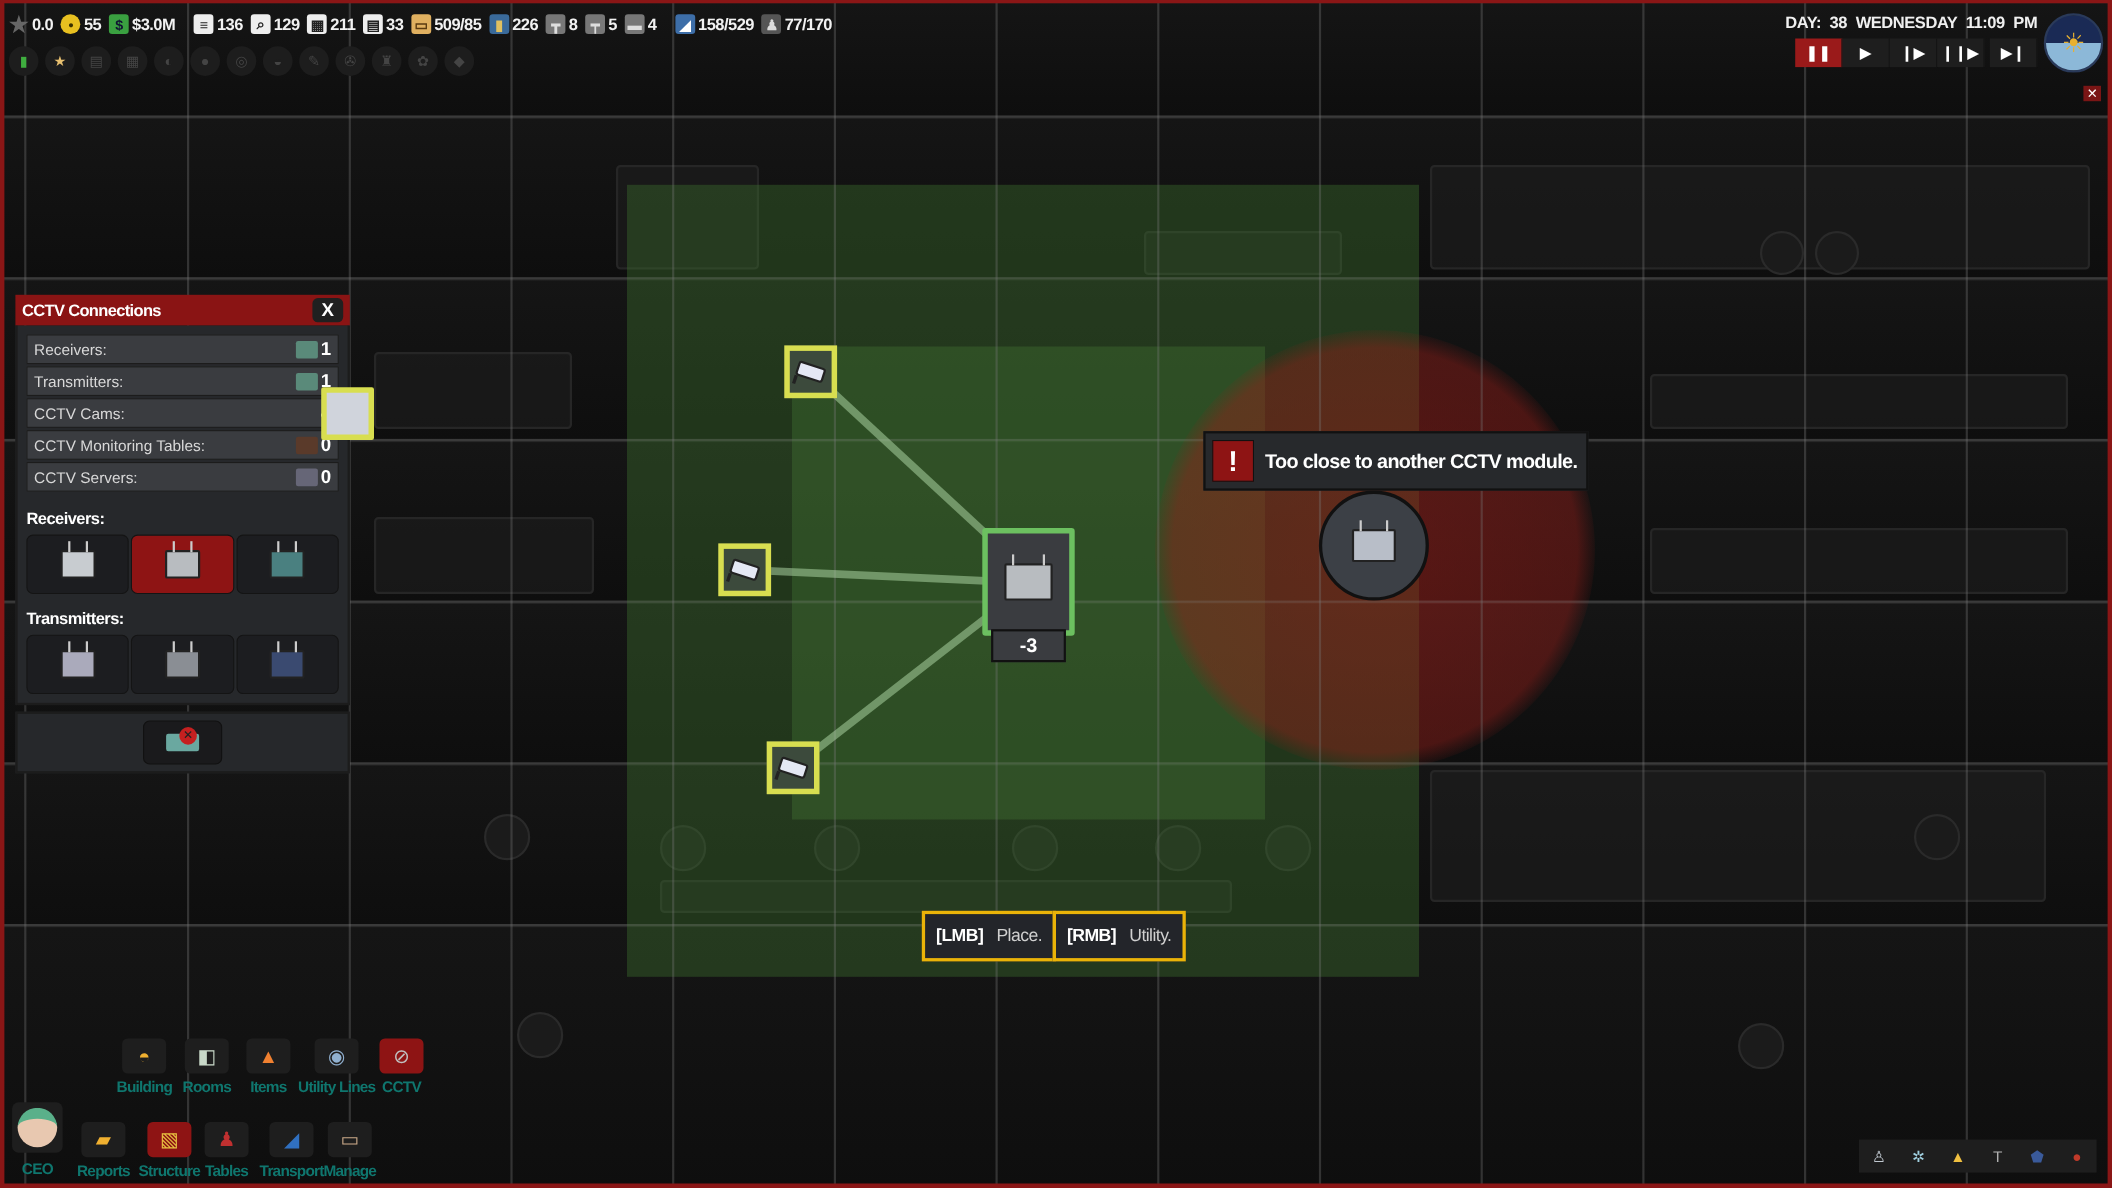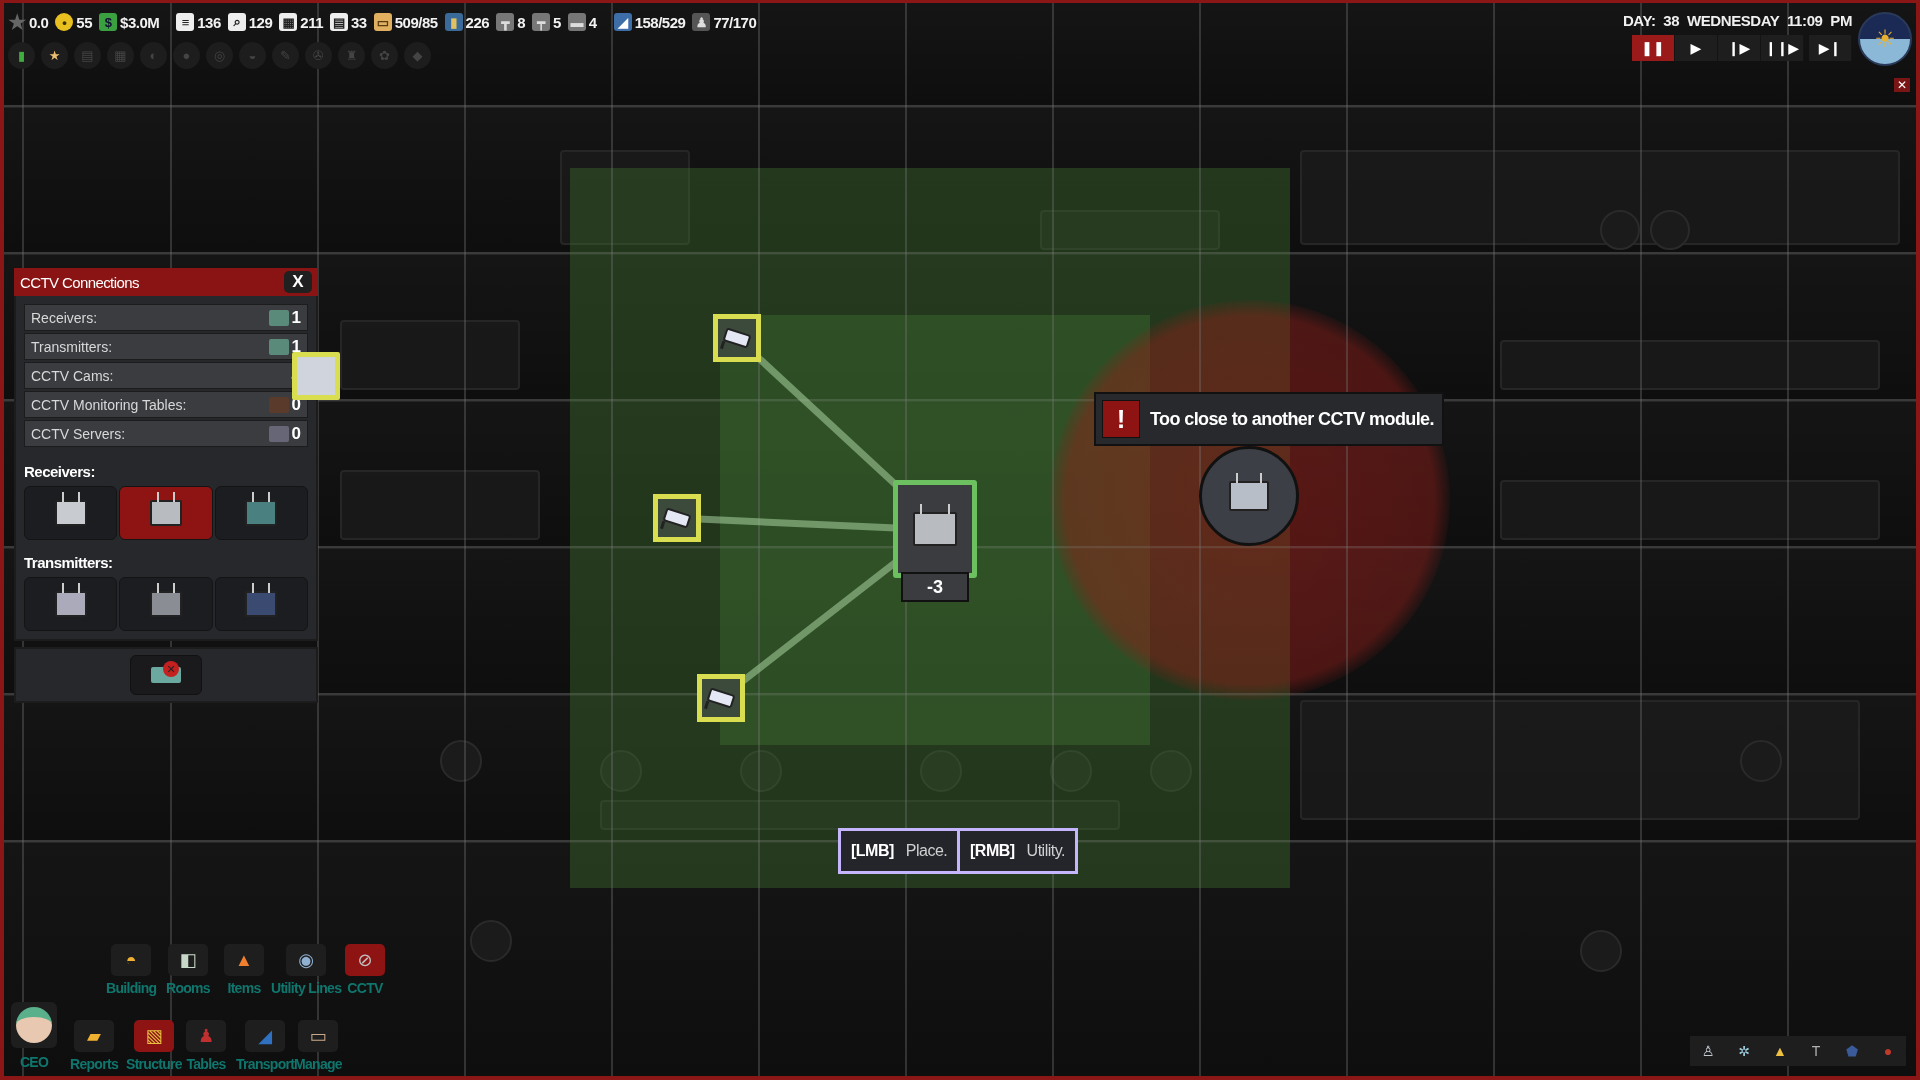--- a/index.html
+++ b/index.html
@@ -48,21 +48,21 @@
   .spd { width: 43px; height: 26px; background: #1e1e1e; display: flex; align-items: center; justify-content: center; font-size: 14px; color: #fff; font-weight: bold; border-right: 1px solid #141414; }
   .spd.active { background: #9a1a1a; }
   .spd.gap { margin-left: 5px; }
   .sunmoon { position: absolute; right: 8px; top: 12px; width: 54px; height: 54px; border-radius: 50%;
              background: linear-gradient(#1a2a55 50%, #8cb8d8 50%); border: 2px solid #2a3a5a; z-index: 10; display: flex; align-items: center; justify-content: center; font-size: 24px; color: #e8b030; }
   .close-mini { position: absolute; right: 10px; top: 78px; width: 16px; height: 14px; background: #7a1515; font-size: 12px; line-height: 14px; text-align: center; font-weight: bold; z-index: 10; color: #fff; }
 
   
   .panel { position: absolute; left: 14px; top: 268px; width: 304px; z-index: 20; }
   .panel-head { height: 28px; background: #8a1414; display: flex; align-items: center; justify-content: space-between; padding: 0 6px 0 6px; }
-  .panel-title { font-weight: normal; font-size: 15px; letter-spacing: -0.6px; }
+  .panel-title { font-weight: bold; font-size: 15px; letter-spacing: -0.6px; }
   .panel-x { width: 28px; height: 22px; background: #202020; border-radius: 5px; display: flex; align-items: center; justify-content: center; font-weight: bold; font-size: 17px; }
   .panel-body { background: #26282b; padding: 8px 8px 8px 8px; border: 2px solid #1c1c1c; border-top: none; }
   .srow { height: 27px; margin-bottom: 2px; background: #3a3c40; border: 1px solid #1c1c1c; display: flex; align-items: center; justify-content: space-between; padding: 0 6px; }
   .srow-label { font-size: 14px; color: #d8d8d8; }
   .srow-right { display: flex; align-items: center; }
   .srow-ic { width: 20px; height: 16px; margin-right: 3px; border-radius: 2px; }
   .srow-ic.rx { background: #5a8a7a; }
   .srow-ic.tx { background: #5a8a7a; }
   .srow-ic.cam { background: #d0d4dc; }
   .srow-ic.tbl { background: #5a3a2a; }
@@ -99,21 +99,21 @@
   .hub-badge { position: absolute; left: 901px; top: 572px; width: 68px; height: 30px; background: #3a3c40; border: 2px solid #111; display: flex; align-items: center; justify-content: center; font-weight: bold; font-size: 18px; z-index: 13; }
 
   .links { position: absolute; left: 0; top: 0; width: 1920px; height: 1080px; z-index: 11; pointer-events: none; }
 
   .warn { position: absolute; left: 1094px; top: 392px; height: 54px; background: #27292c; border: 2px solid #111; display: flex; align-items: center; padding: 0 8px 0 6px; z-index: 15; }
   .warn-ic { width: 38px; height: 38px; background: #8e1414; border: 1px solid #111; display: flex; align-items: center; justify-content: center; font-weight: bold; font-size: 26px; margin-right: 10px; }
   .warn-text { font-weight: bold; font-size: 18px; letter-spacing: -0.6px; }
   .ghost { position: absolute; left: 1199px; top: 446px; width: 100px; height: 100px; border-radius: 50%; background: #3c4046; border: 3px solid #111; z-index: 14; display: flex; align-items: center; justify-content: center; }
   .ghost .dev { width: 40px; height: 30px; background: #b8bec8; }
 
-  .hint { position: absolute; top: 828px; height: 46px; background: #23252a; border: 3px solid #c4b5fd; display: flex; align-items: center; padding: 0 10px; z-index: 15; font-size: 16px; }
+  .hint { position: absolute; top: 828px; height: 46px; background: #23252a; border: 3px solid #eab308; display: flex; align-items: center; padding: 0 10px; z-index: 15; font-size: 16px; }
   .hint-key { font-weight: bold; letter-spacing: -0.5px; margin-right: 12px; }
   .hint-act { color: #d0d0d0; letter-spacing: -0.5px; }
 
   
   .bt { position: absolute; display: flex; flex-direction: column; align-items: center; z-index: 20; cursor: pointer; }
   .bt-ic { width: 40px; height: 32px; border-radius: 5px; background: #1e1e1e; display: flex; align-items: center; justify-content: center; font-size: 18px; }
   .bt-ic.red { background: #8e1414; }
   .bt-label { margin-top: 4px; font-weight: bold; font-size: 14px; letter-spacing: -0.7px; color: #0f766e; }
   .ceo-av { width: 46px; height: 46px; border-radius: 6px; background: #1e1e1e; display: flex; align-items: center; justify-content: center; }
   .ceo-face { width: 36px; height: 36px; border-radius: 50%; background: #e8c8b0; border-top: 10px solid #5ab08a; }

